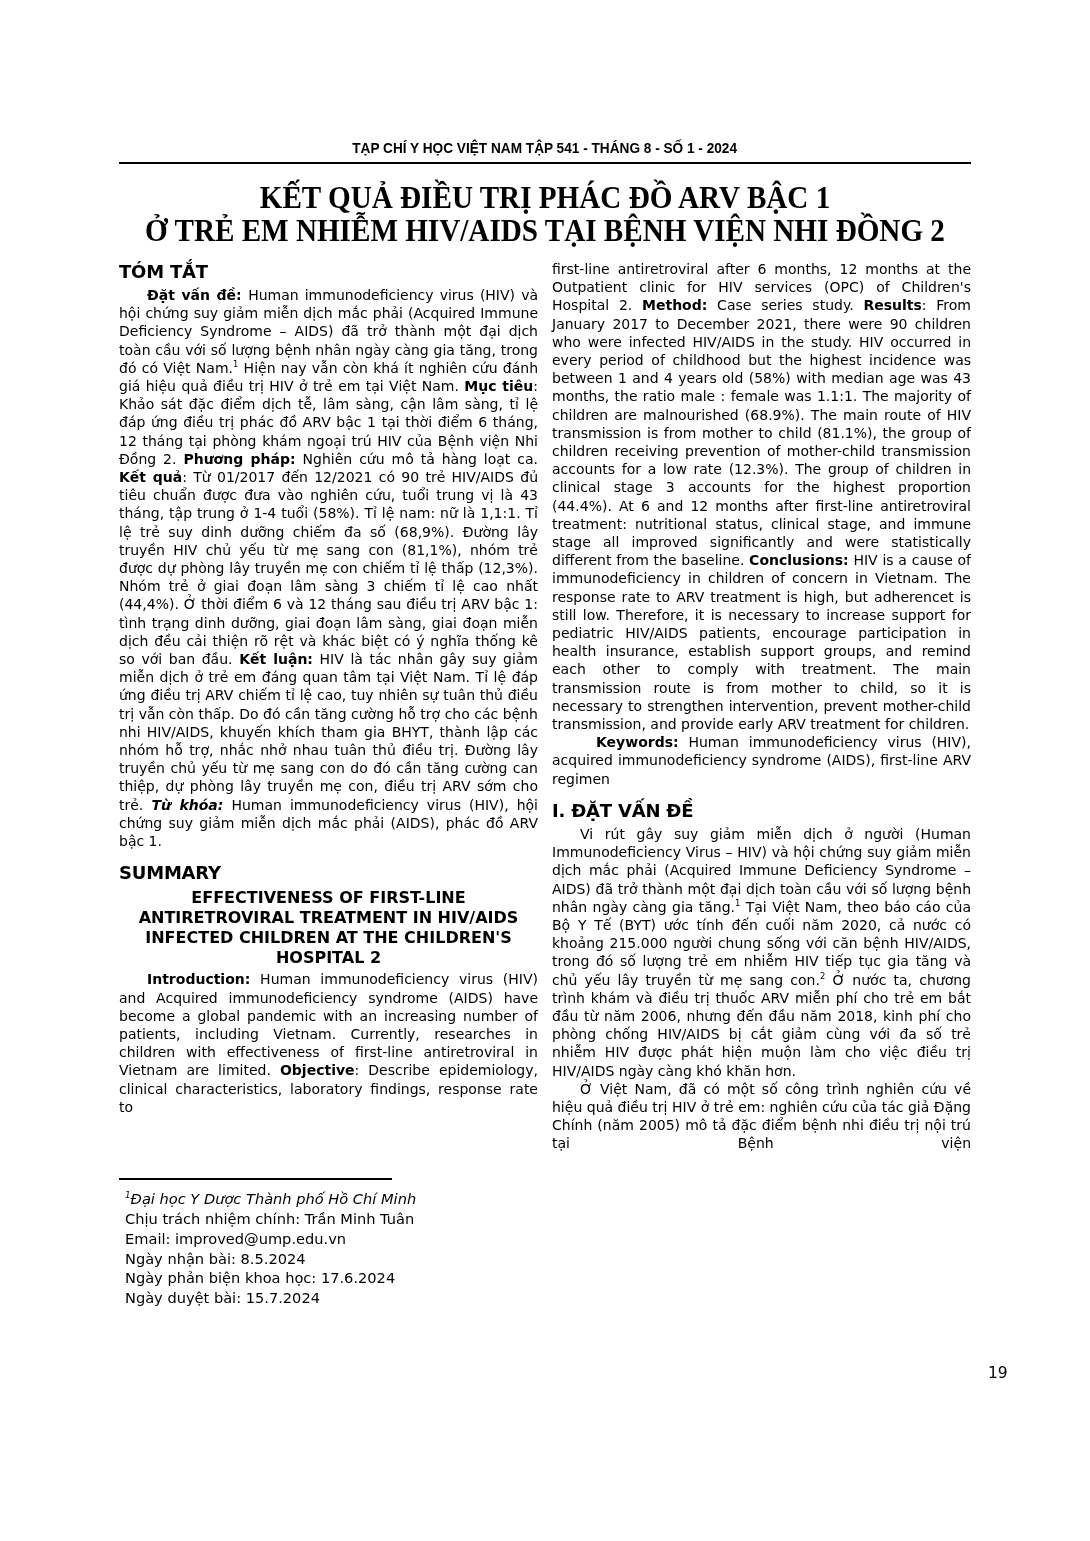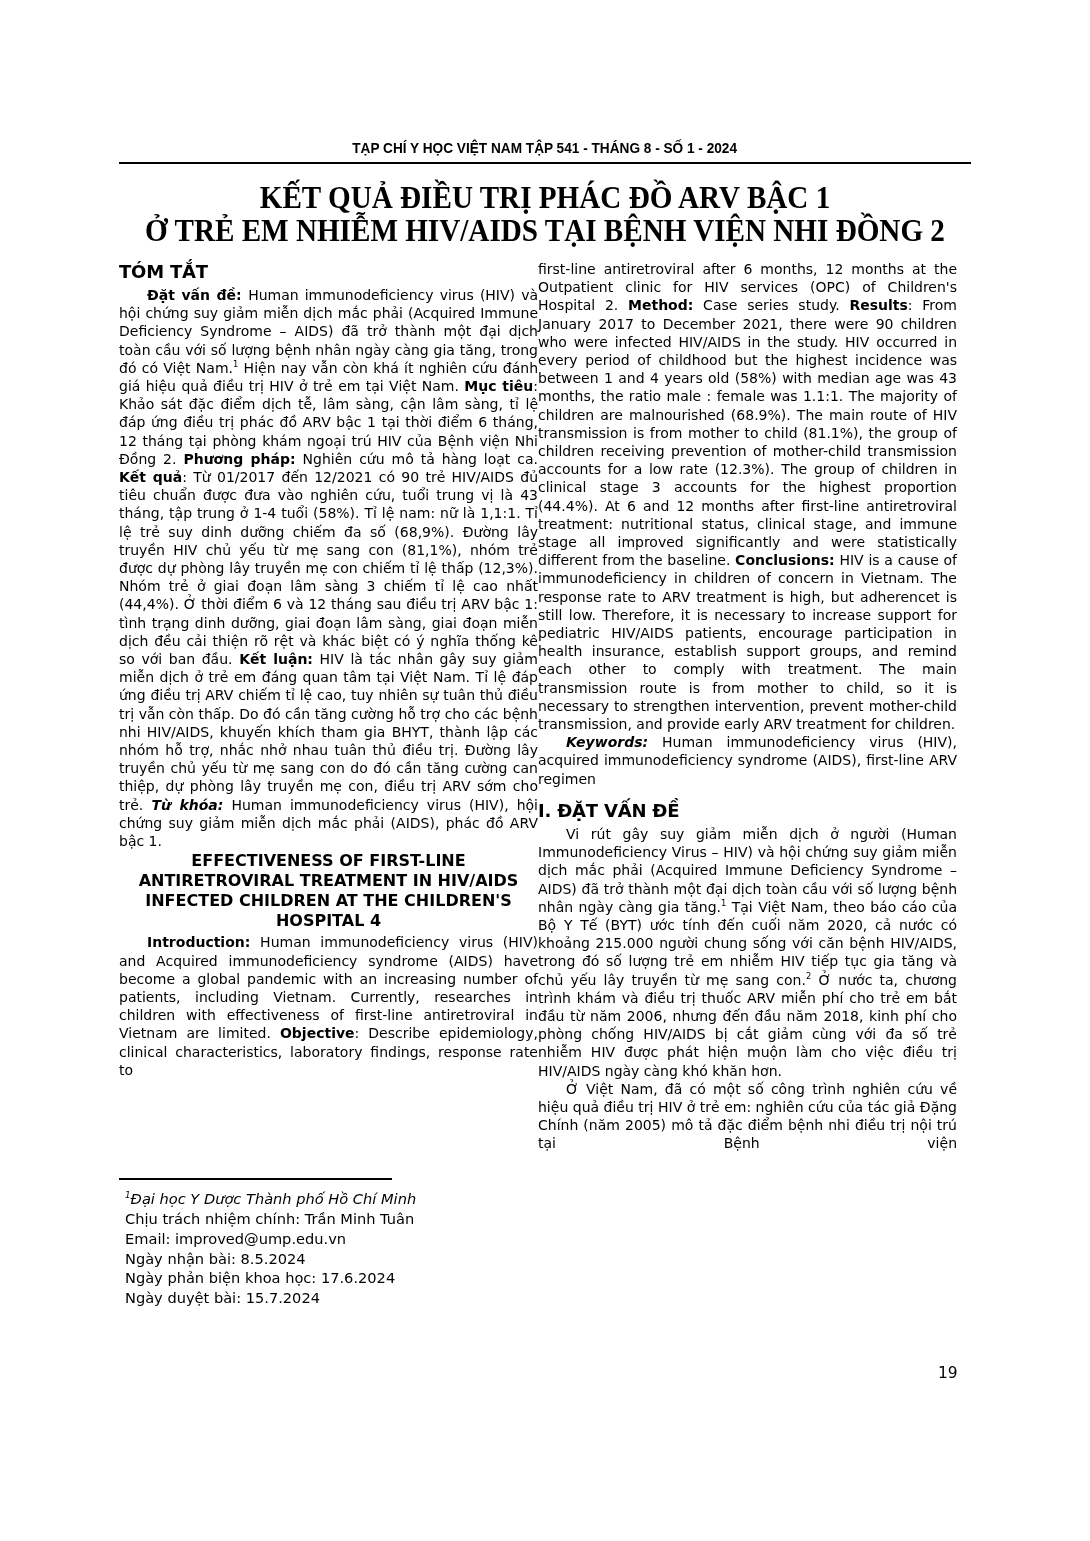--- a/index.html
+++ b/index.html
@@ -40,21 +40,21 @@
     line-height: 33px;
   }
   .title-line { display: block; transform: scaleX(0.94); transform-origin: center; }
   .authors {
     margin-top: 7px;
     text-align: right;
     font-family: "Liberation Serif", serif;
     font-size: 21px;
     line-height: 26px;
   }
-  .columns { display: flex; margin-top: 13px; align-items: flex-end; }
+  .columns { display: flex; gap: 14px; margin-top: 13px; align-items: flex-end; }
   .col { width: 419px; min-height: 1048px; display: flex; flex-direction: column; }
   .para { margin: 0; text-align: justify; font-size: 14px; line-height: 18.2px; }
   .ind { text-indent: 28px; }
   .justify-last { text-align-last: justify; }
   .col-heading {
     margin: 0 0 3px 0;
     font-size: 18px;
     line-height: 23px;
     font-weight: 700;
     letter-spacing: -0.2px;
@@ -66,21 +66,21 @@
     line-height: 20px;
     text-align: center;
     margin: 1px 6px 2px 6px;
   }
   .footnote { margin-top: auto; font-size: 14.6px; line-height: 19.8px; }
   .fn-divider { width: 273px; border-top: 2px solid #000; margin: 12px 0 9px 0; }
   .fn-line { white-space: nowrap; margin-left: 6px; }
   sup { font-size: 0.6em; line-height: 0; vertical-align: super; }
   .page-number {
     position: absolute;
-    left: 938px; top: 1364px;
+    left: 988px; top: 1364px;
     font-size: 15.5px;
   }
 </style>
 </head>
 <body>
 
 <div class="page">
   <div class="content">
 
     <div class="header">
@@ -93,37 +93,38 @@
       <span class="title-line">Ở TRẺ EM NHIỄM HIV/AIDS TẠI BỆNH VIỆN NHI ĐỒNG 2</span>
     </h1>
 
 
     <div class="columns">
 
       <div class="col">
         <h2 class="col-heading">TÓM TẮT</h2>
         <p class="para ind"><span style="font-weight: 700;">Đặt vấn đề: </span><span>Human immunodeficiency virus (HIV) và hội chứng suy giảm miễn dịch mắc phải (Acquired Immune Deficiency Syndrome – AIDS) đã trở thành một đại dịch toàn cầu với số lượng bệnh nhân ngày càng gia tăng, trong đó có Việt Nam.</span><sup>1</sup><span> Hiện nay vẫn còn khá ít nghiên cứu đánh giá hiệu quả điều trị HIV ở trẻ em tại Việt Nam. </span><span style="font-weight: 700;">Mục tiêu</span><span>: Khảo sát đặc điểm dịch tễ, lâm sàng, cận lâm sàng, tỉ lệ đáp ứng điều trị phác đồ ARV bậc 1 tại thời điểm 6 tháng, 12 tháng tại phòng khám ngoại trú HIV của Bệnh viện Nhi Đồng 2. </span><span style="font-weight: 700;">Phương pháp:</span><span> Nghiên cứu mô tả hàng loạt ca. </span><span style="font-weight: 700;">Kết quả</span><span>: Từ 01/2017 đến 12/2021 có 90 trẻ HIV/AIDS đủ tiêu chuẩn được đưa vào nghiên cứu, tuổi trung vị là 43 tháng, tập trung ở 1-4 tuổi (58%). Tỉ lệ nam: nữ là 1,1:1. Tỉ lệ trẻ suy dinh dưỡng chiếm đa số (68,9%). Đường lây truyền HIV chủ yếu từ mẹ sang con (81,1%), nhóm trẻ được dự phòng lây truyền mẹ con chiếm tỉ lệ thấp (12,3%). Nhóm trẻ ở giai đoạn lâm sàng 3 chiếm tỉ lệ cao nhất (44,4%). Ở thời điểm 6 và 12 tháng sau điều trị ARV bậc 1: tình trạng dinh dưỡng, giai đoạn lâm sàng, giai đoạn miễn dịch đều cải thiện rõ rệt và khác biệt có ý nghĩa thống kê so với ban đầu. </span><span style="font-weight: 700;">Kết luận:</span><span> HIV là tác nhân gây suy giảm miễn dịch ở trẻ em đáng quan tâm tại Việt Nam. Tỉ lệ đáp ứng điều trị ARV chiếm tỉ lệ cao, tuy nhiên sự tuân thủ điều trị vẫn còn thấp. Do đó cần tăng cường hỗ trợ cho các bệnh nhi HIV/AIDS, khuyến khích tham gia BHYT, thành lập các nhóm hỗ trợ, nhắc nhở nhau tuân thủ điều trị. Đường lây truyền chủ yếu từ mẹ sang con do đó cần tăng cường can thiệp, dự phòng lây truyền mẹ con, điều trị ARV sớm cho trẻ. </span><span style="font-weight: 700; font-style: italic;">Từ khóa:</span><span> Human immunodeficiency virus (HIV), hội chứng suy giảm miễn dịch mắc phải (AIDS), phác đồ ARV bậc 1.</span></p>
 
-        <div class="summary-title">EFFECTIVENESS OF FIRST-LINE ANTIRETROVIRAL TREATMENT IN HIV/AIDS INFECTED CHILDREN AT THE CHILDREN'S HOSPITAL 4</div>
+        <h2 class="col-heading mt">SUMMARY</h2>
+        <div class="summary-title">EFFECTIVENESS OF FIRST-LINE ANTIRETROVIRAL TREATMENT IN HIV/AIDS INFECTED CHILDREN AT THE CHILDREN'S HOSPITAL 2</div>
         <p class="para ind justify-last"><span style="font-weight: 700;">Introduction:</span><span> Human immunodeficiency virus (HIV) and Acquired immunodeficiency syndrome (AIDS) have become a global pandemic with an increasing number of patients, including Vietnam. Currently, researches in children with effectiveness of first-line antiretroviral in Vietnam are limited. </span><span style="font-weight: 700;">Objective</span><span>: Describe epidemiology, clinical characteristics, laboratory findings, response rate to</span></p>
 
         <div class="footnote">
           <div class="fn-divider"></div>
           <div class="fn-line"><sup style="font-style: italic;">1</sup><span style="font-style: italic;">Đại học Y Dược Thành phố Hồ Chí Minh</span></div>
           <div class="fn-line">Chịu trách nhiệm chính: Trần Minh Tuân</div>
           <div class="fn-line">Email: improved@ump.edu.vn</div>
           <div class="fn-line">Ngày nhận bài: 8.5.2024</div>
           <div class="fn-line">Ngày phản biện khoa học: 17.6.2024</div>
           <div class="fn-line">Ngày duyệt bài: 15.7.2024</div>
         </div>
       </div>
 
       <div class="col">
         <p class="para"><span>first-line antiretroviral after 6 months, 12 months at the Outpatient clinic for HIV services (OPC) of Children's Hospital 2. </span><span style="font-weight: 700;">Method:</span><span> Case series study. </span><span style="font-weight: 700;">Results</span><span>: From January 2017 to December 2021, there were 90 children who were infected HIV/AIDS in the study. HIV occurred in every period of childhood but the highest incidence was between 1 and 4 years old (58%) with median age was 43 months, the ratio male : female was 1.1:1. The majority of children are malnourished (68.9%). The main route of HIV transmission is from mother to child (81.1%), the group of children receiving prevention of mother-child transmission accounts for a low rate (12.3%). The group of children in clinical stage 3 accounts for the highest proportion (44.4%). At 6 and 12 months after first-line antiretroviral treatment: nutritional status, clinical stage, and immune stage all improved significantly and were statistically different from the baseline. </span><span style="font-weight: 700;">Conclusions:</span><span> HIV is a cause of immunodeficiency in children of concern in Vietnam. The response rate to ARV treatment is high, but adherencet is still low. Therefore, it is necessary to increase support for pediatric HIV/AIDS patients, encourage participation in health insurance, establish support groups, and remind each other to comply with treatment. The main transmission route is from mother to child, so it is necessary to strengthen intervention, prevent mother-child transmission, and provide early ARV treatment for children.</span></p>
-        <p class="para ind"><span style="font-weight: 700; font-style: italic;">Keywords:</span><span> Human immunodeficiency virus (HIV), acquired immunodeficiency syndrome (AIDS), first-line ARV regimen</span></p>
+        <p class="para ind"><span style="font-weight: 700;  margin-left: 16px;">Keywords:</span><span> Human immunodeficiency virus (HIV), acquired immunodeficiency syndrome (AIDS), first-line ARV regimen</span></p>
 
         <h2 class="col-heading mt">I. ĐẶT VẤN ĐỀ</h2>
         <p class="para ind"><span>Vi rút gây suy giảm miễn dịch ở người (Human Immunodeficiency Virus – HIV) và hội chứng suy giảm miễn dịch mắc phải (Acquired Immune Deficiency Syndrome – AIDS) đã trở thành một đại dịch toàn cầu với số lượng bệnh nhân ngày càng gia tăng.</span><sup>1</sup><span> Tại Việt Nam, theo báo cáo của Bộ Y Tế (BYT) ước tính đến cuối năm 2020, cả nước có khoảng 215.000 người chung sống với căn bệnh HIV/AIDS, trong đó số lượng trẻ em nhiễm HIV tiếp tục gia tăng và chủ yếu lây truyền từ mẹ sang con.</span><sup>2</sup><span> Ở nước ta, chương trình khám và điều trị thuốc ARV miễn phí cho trẻ em bắt đầu từ năm 2006, nhưng đến đầu năm 2018, kinh phí cho phòng chống HIV/AIDS bị cắt giảm cùng với đa số trẻ nhiễm HIV được phát hiện muộn làm cho việc điều trị HIV/AIDS ngày càng khó khăn hơn.</span></p>
         <p class="para ind justify-last"><span>Ở Việt Nam, đã có một số công trình nghiên cứu về hiệu quả điều trị HIV ở trẻ em: nghiên cứu của tác giả Đặng Chính (năm 2005) mô tả đặc điểm bệnh nhi điều trị nội trú tại Bệnh viện</span></p>
       </div>
 
     </div>
   </div>
 
   <div class="page-number">19</div>

